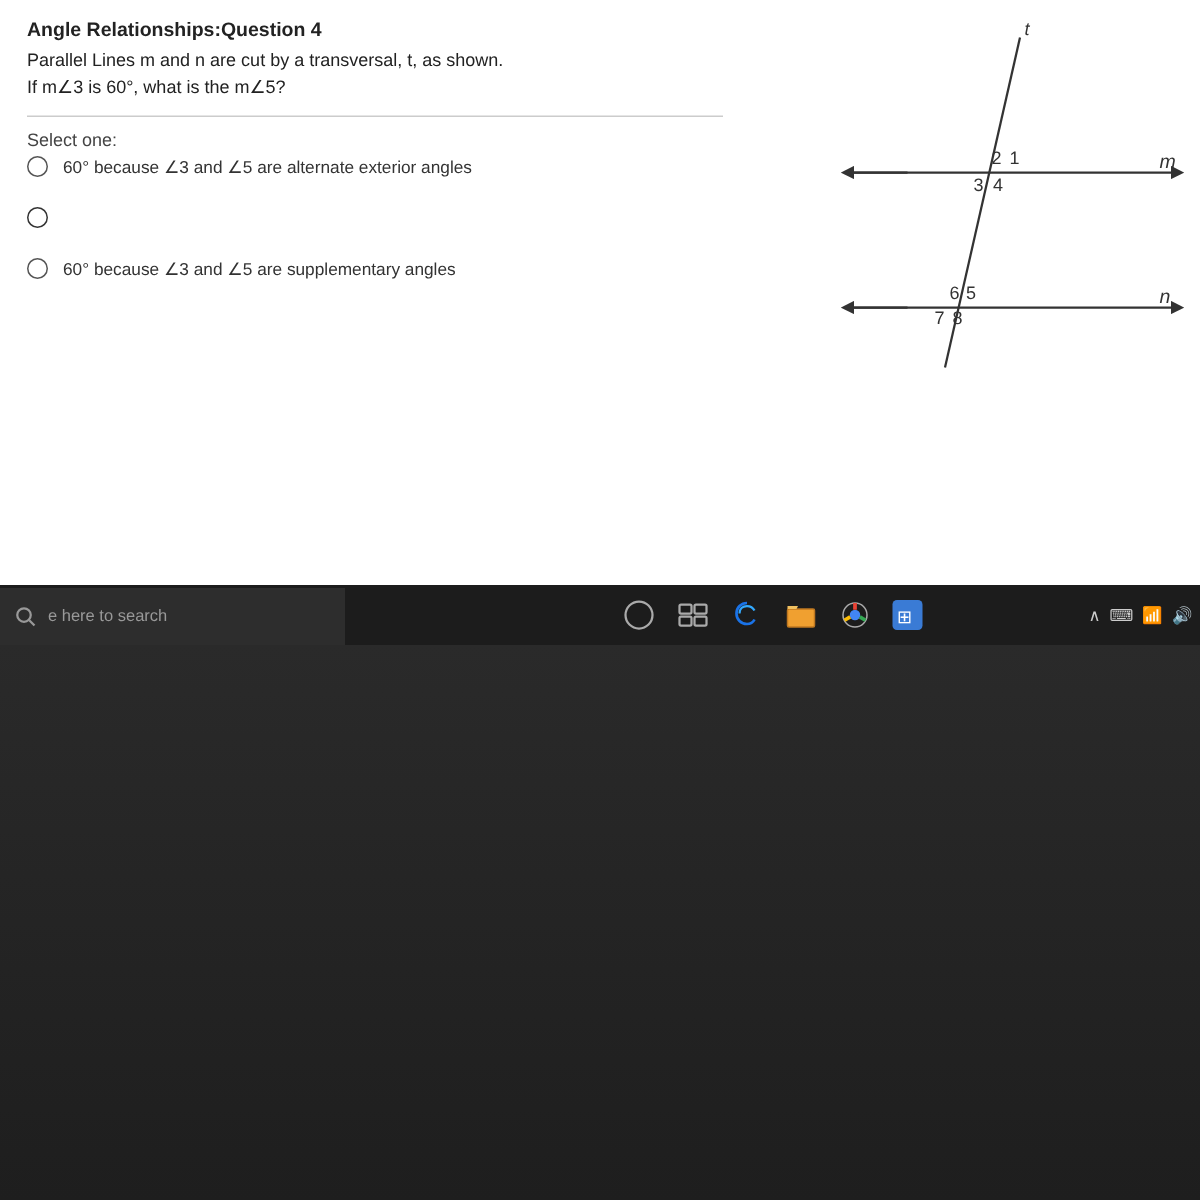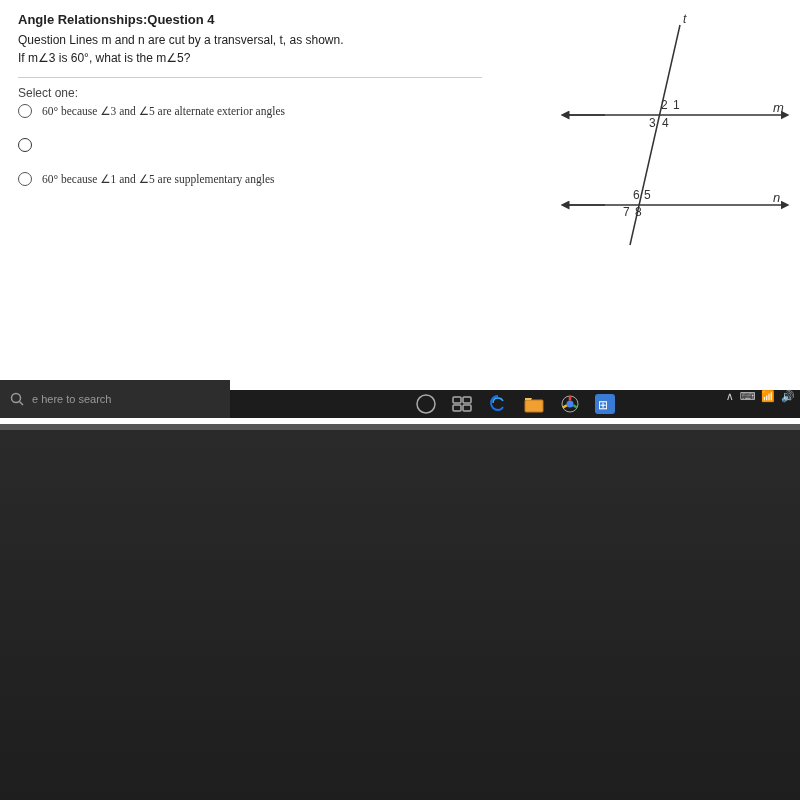--- a/index.html
+++ b/index.html
@@ -11,21 +11,21 @@
       font-family: Arial, sans-serif;
     }
 
     
     .laptop-screen {
       position: absolute;
       top: 0;
       left: 0;
       width: 800px;
       height: 430px;
-      background: #ffffff;
+      background: #7dd3fc;
       border-bottom: 6px solid #555;
     }
 
     
     .quiz-area {
       position: absolute;
       top: 0;
       left: 0;
       width: 800px;
       height: 390px;
@@ -82,21 +82,20 @@
       border-radius: 50%;
       border: 1.5px solid #555;
       margin-right: 10px;
       flex-shrink: 0;
       background: white;
     }
 
     .option-text {
       font-size: 11.5px;
       color: #333;
-      font-family: Liberation Serif, serif;
     }
 
     .option-text.selected {
       text-decoration: line-through;
     }
 
     
     .diagram-container {
       position: absolute;
       top: 5px;
@@ -158,23 +157,24 @@
       align-items: center;
       justify-content: center;
     }
 
     
     .taskbar {
       position: absolute;
       top: 390px;
       left: 0;
       width: 800px;
-      height: 28px;
+      height: 40px;
       background: #1c1c1c;
       display: flex;
+      align-items: center;
     }
 
     .taskbar-right {
       position: absolute;
       right: 5px;
       display: flex;
       align-items: center;
       gap: 6px;
       font-size: 11px;
       color: #ccc;
@@ -228,38 +228,38 @@
 </head>
 <body>
 
 <div class="laptop-screen">
 
   <div class="quiz-area">
 
     <div class="quiz-left">
       <div class="question-title">Angle Relationships:Question 4</div>
       <div class="question-text">
-        <span>Question Lines m and n are cut by a transversal, t, as shown.</span><br>
+        <span>Parallel Lines m and n are cut by a transversal, t, as shown.</span><br>
         <span>If m∠3 is 60°, what is the m∠5?</span>
       </div>
       <hr class="divider">
       <div class="select-label">Select one:</div>
 
       <div class="option">
         <div class="radio-circle"></div>
         <span class="option-text">60° because ∠3 and ∠5 are alternate exterior angles</span>
       </div>
 
       <div class="option">
         <div class="radio-circle" style="border-color:#333;"></div>
       </div>
 
       <div class="option">
         <div class="radio-circle"></div>
-        <span class="option-text">60° because ∠1 and ∠5 are supplementary angles</span>
+        <span class="option-text">60° because ∠3 and ∠5 are supplementary angles</span>
       </div>
 
     </div>
 
     <div class="quiz-right">
       <div class="diagram-container">
         <svg width="290" height="290" viewBox="0 0 290 290">
 
           <line x1="60" y1="110" x2="280" y2="110" stroke="#333" stroke-width="1.5" marker-end="url(#arrowRight)"></line>
           <line x1="60" y1="110" x2="100" y2="110" stroke="#333" stroke-width="1.5" marker-start="url(#arrowLeft)"></line>

